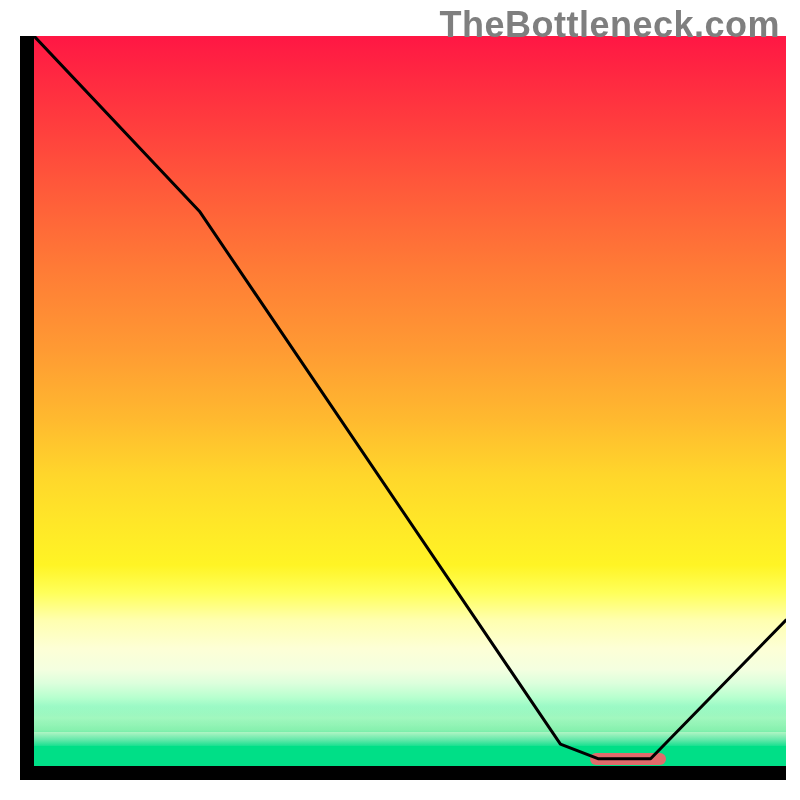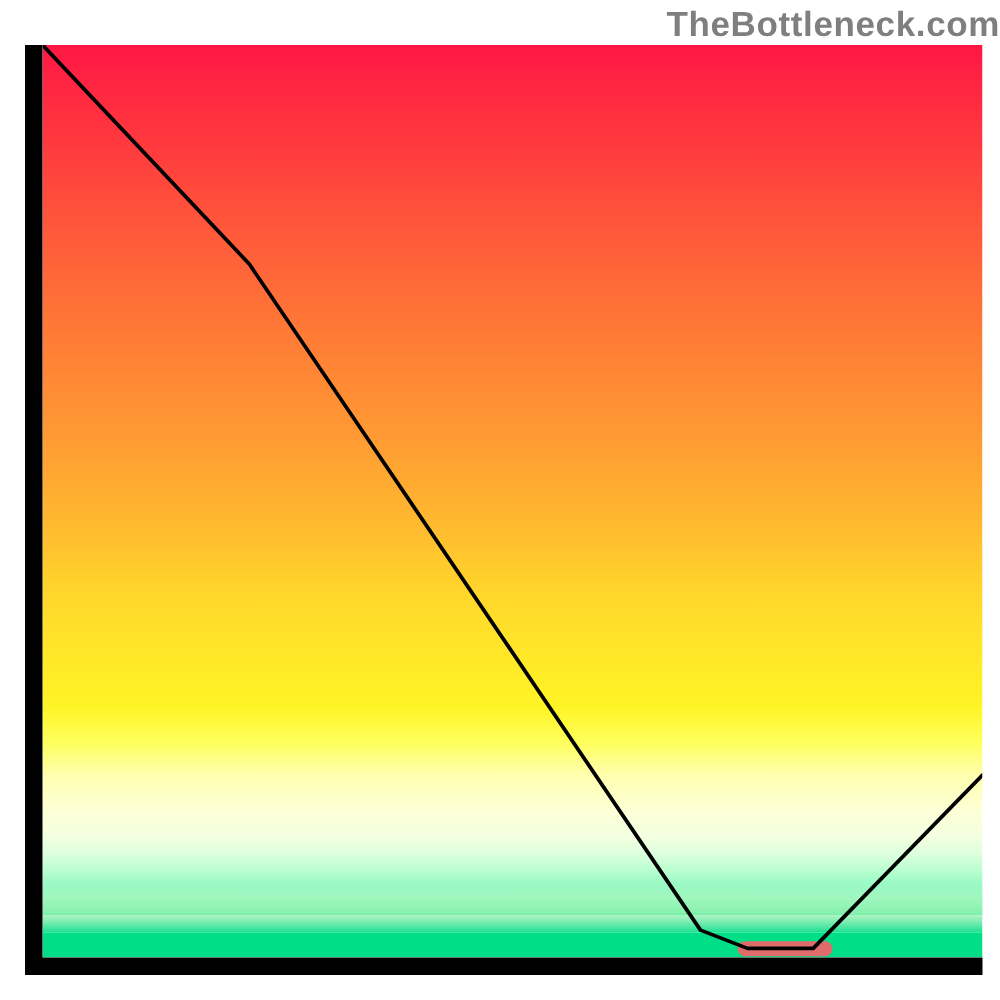--- a/index.html
+++ b/index.html
@@ -5,23 +5,23 @@
   * { margin: 0; padding: 0; box-sizing: border-box; }
   html, body { width: 800px; height: 800px; overflow: hidden; background: #fff; }
   .stage {
     position: relative;
     width: 800px;
     height: 800px;
   }
   .watermark {
     position: absolute;
     top: 4px;
-    right: 0;
+    right: 20px;
     font-family: Arial, Helvetica, sans-serif;
-    font-size: 28px;
+    font-size: 36px;
     font-weight: bold;
     color: #7f7f7f;
     letter-spacing: 0.5px;
     z-index: 5;
   }
   .axis-left, .axis-bottom {
     position: absolute;
     background: #000;
     z-index: 4;
   }

